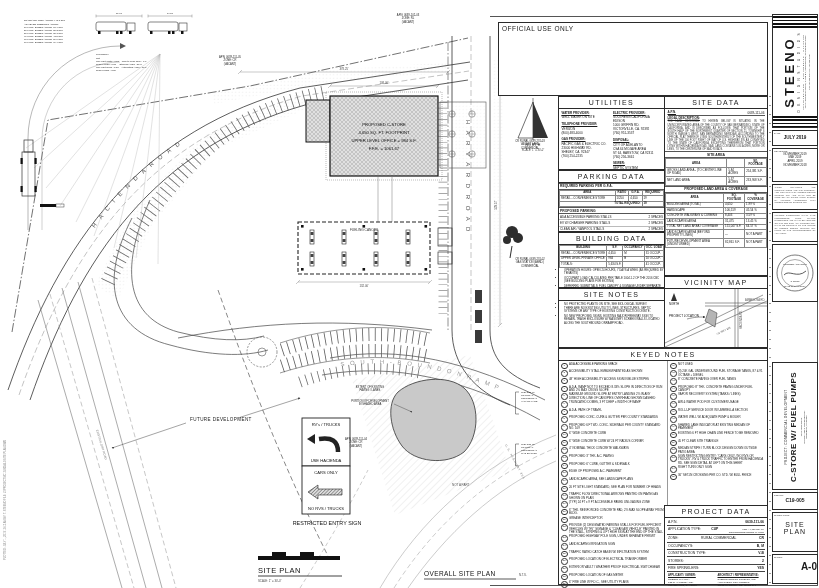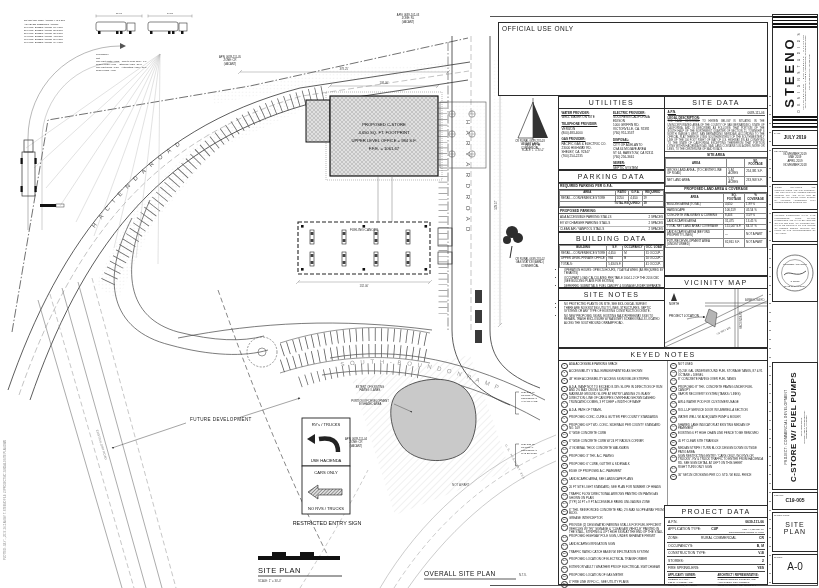--- a/index.html
+++ b/index.html
@@ -42,21 +42,21 @@
   .addr{font-size:2.2px;color:#333;line-height:1.2;text-align:center;}
   .mlab{font-size:2.4px;color:#444;display:block;text-align:left;padding:0.5px 1px 0;}
   .datebig{font-size:4.6px;text-align:center;font-weight:bold;}
   .revline{font-size:2.8px;text-align:center;line-height:1.35;}
   .disc{font-size:2.15px;line-height:1.18;color:#555;text-align:justify;padding:1px 1.5px;}
   .projline1{font-size:3.2px;letter-spacing:0.4px;}
   .projbig{font-size:8px;font-weight:bold;letter-spacing:0.4px;margin:1.5px 0;}
   .projaddr{font-size:2.3px;line-height:1.25;text-align:center;white-space:pre-line;}
   .jobval{font-size:5px;text-align:center;font-weight:bold;}
   .sheettitle{font-size:7px;text-align:center;letter-spacing:1px;margin-top:4px;}
-  .sheetnum{font-size:10px;text-align:center;font-weight:normal;margin-top:2px;}
+  .sheetnum{font-size:10px;text-align:right;font-weight:bold;margin-top:2px;}
   #edge-ticks{position:absolute;left:769px;top:96px;width:2px;height:489px;background:repeating-linear-gradient(to bottom,#999 0 0.8px,transparent 0.8px 9px);}
   #sheet-edge{position:absolute;left:490px;top:16px;width:328px;height:570px;border:1px solid #555;border-left:none;box-sizing:border-box;pointer-events:none;}
   #ou-label{font-size:6.5px;letter-spacing:0.5px;padding:2px 0 0 3px;}
 </style>
 </head>
 <body>
 
 <div id="sheet">
 
   <div id="drawing" style="position:absolute;left:0;top:0;width:556px;height:588px;">

